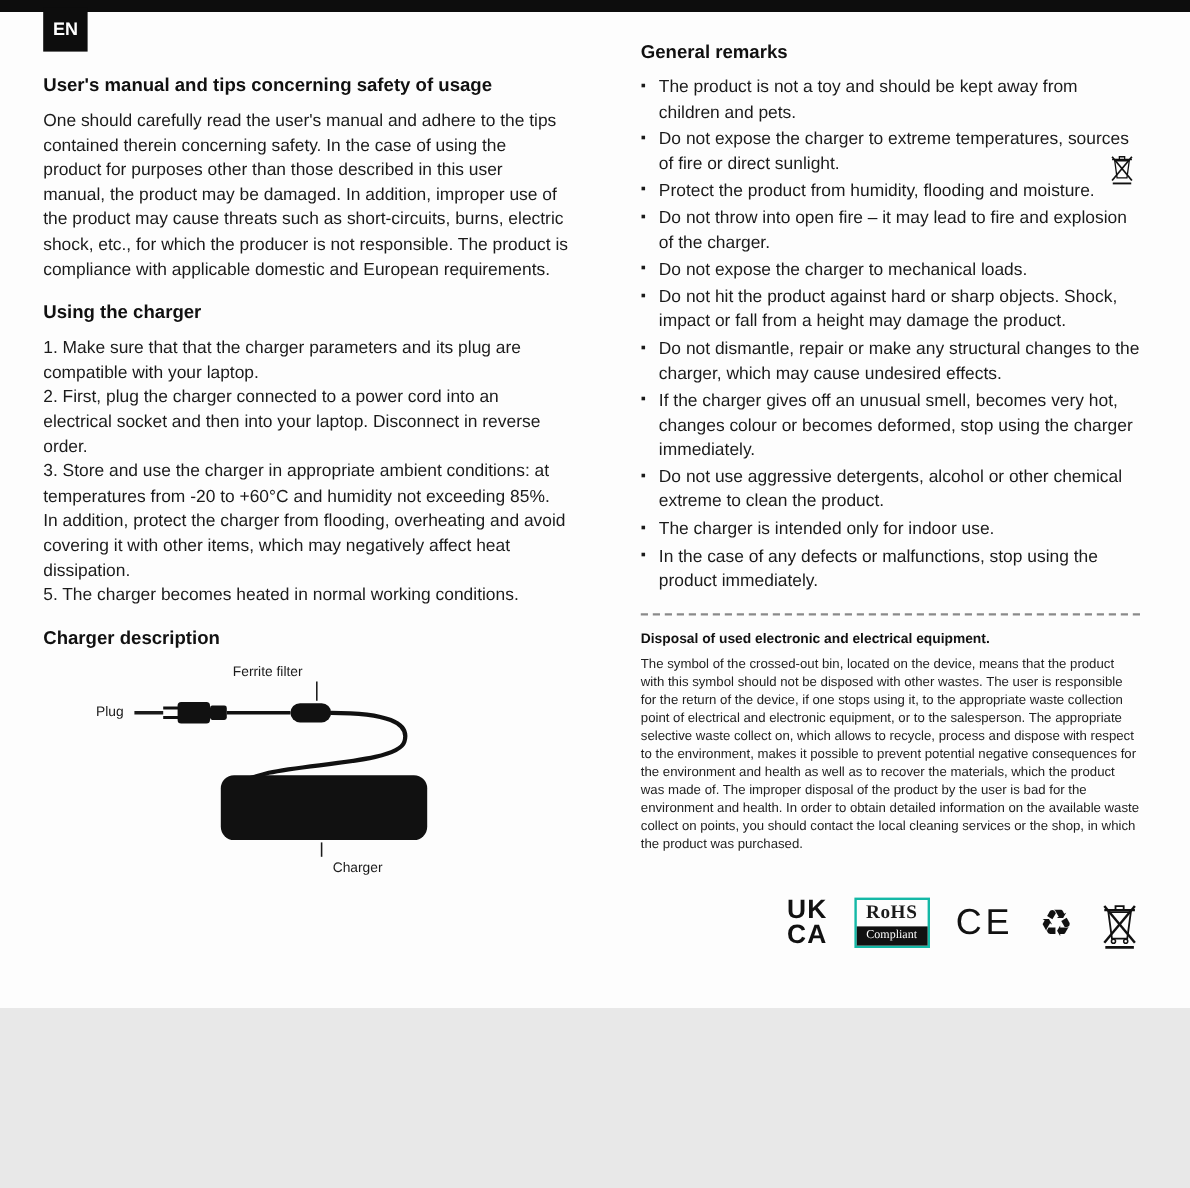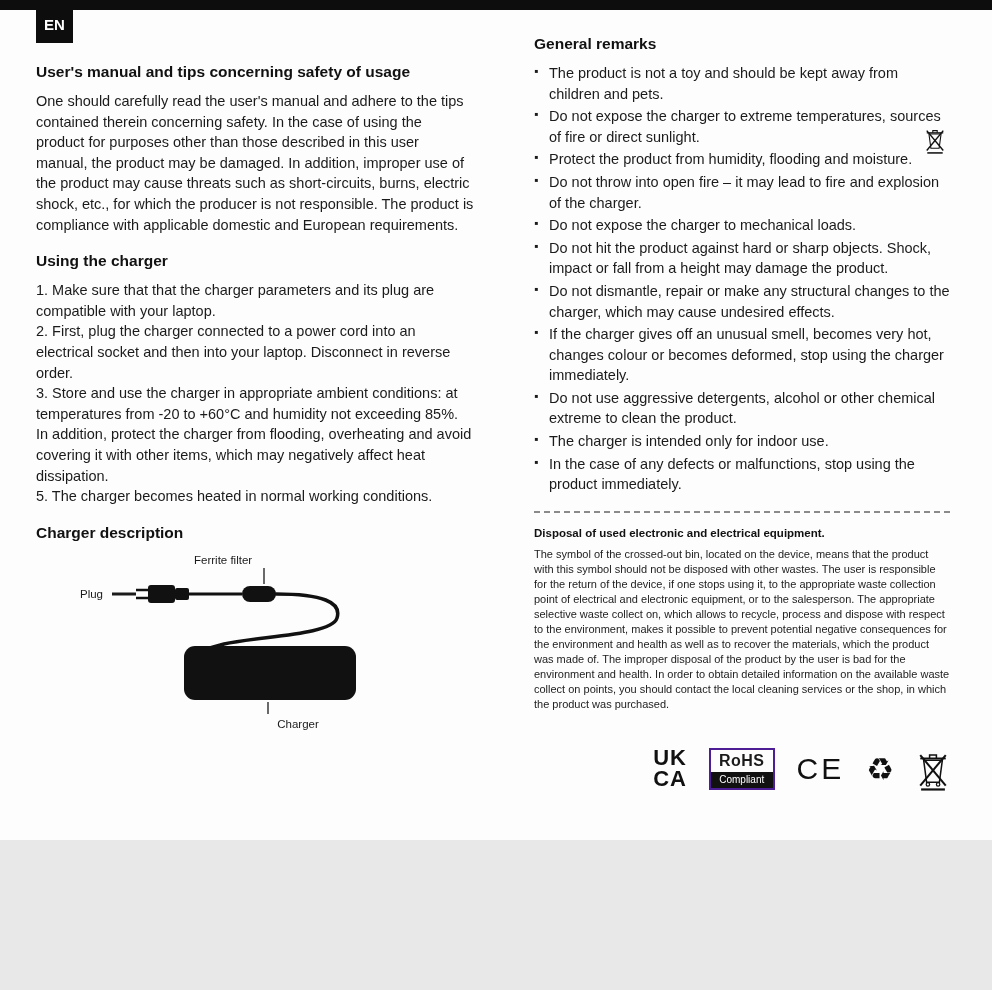--- a/index.html
+++ b/index.html
@@ -36,21 +36,21 @@
   .dlabel.plug { left:44px; top:34px; }
   .dlabel.charger { left:212px; top:164px; width:100px; text-align:center; }
   
   .set-includes { position:absolute; left:36px; top:858px; width:460px; font-size:10px; }
   .set-includes .lbl { font-weight:bold; margin-right:6px; }
   .inc-item { margin-right:10px; }
   .inc-item::before { content:"▪ "; font-size:11px; }
   
   .marks { display:flex; align-items:center; justify-content:flex-end; gap:22px; margin-top:36px; }
   .ukca { font-weight:bold; font-size:22px; line-height:0.95; letter-spacing:1px; color:#111; }
-  .rohs { border:2px solid #4c1d95; text-align:center; }
+  .rohs { border:2px solid #14b8a6; text-align:center;font-family:Liberation Serif, serif; }
   .rohs-top { font-weight:bold; font-size:16px; padding:0 8px; letter-spacing:0.5px; }
   .rohs-bot { background:#111; color:#fff; font-size:10px; padding:1px 5px; }
   .ce-mark { font-size:30px; font-weight:500; letter-spacing:3px; color:#111; }
   .recycle-mark { font-size:31px; color:#111; line-height:1; }
   .weee-margin-icon { position:absolute; left:924px; top:126px; }
   
   .footer { position:absolute; left:0; top:918px; width:100%; height:72px; background:#0d0d0d; }
   .footer-line { position:absolute; bottom:9px; left:0; width:100%; height:2px; background:#8c8c8c; }
   .goat-logo { position:absolute; top:6px; }
   .goat-logo.g1 { left:38px; }

